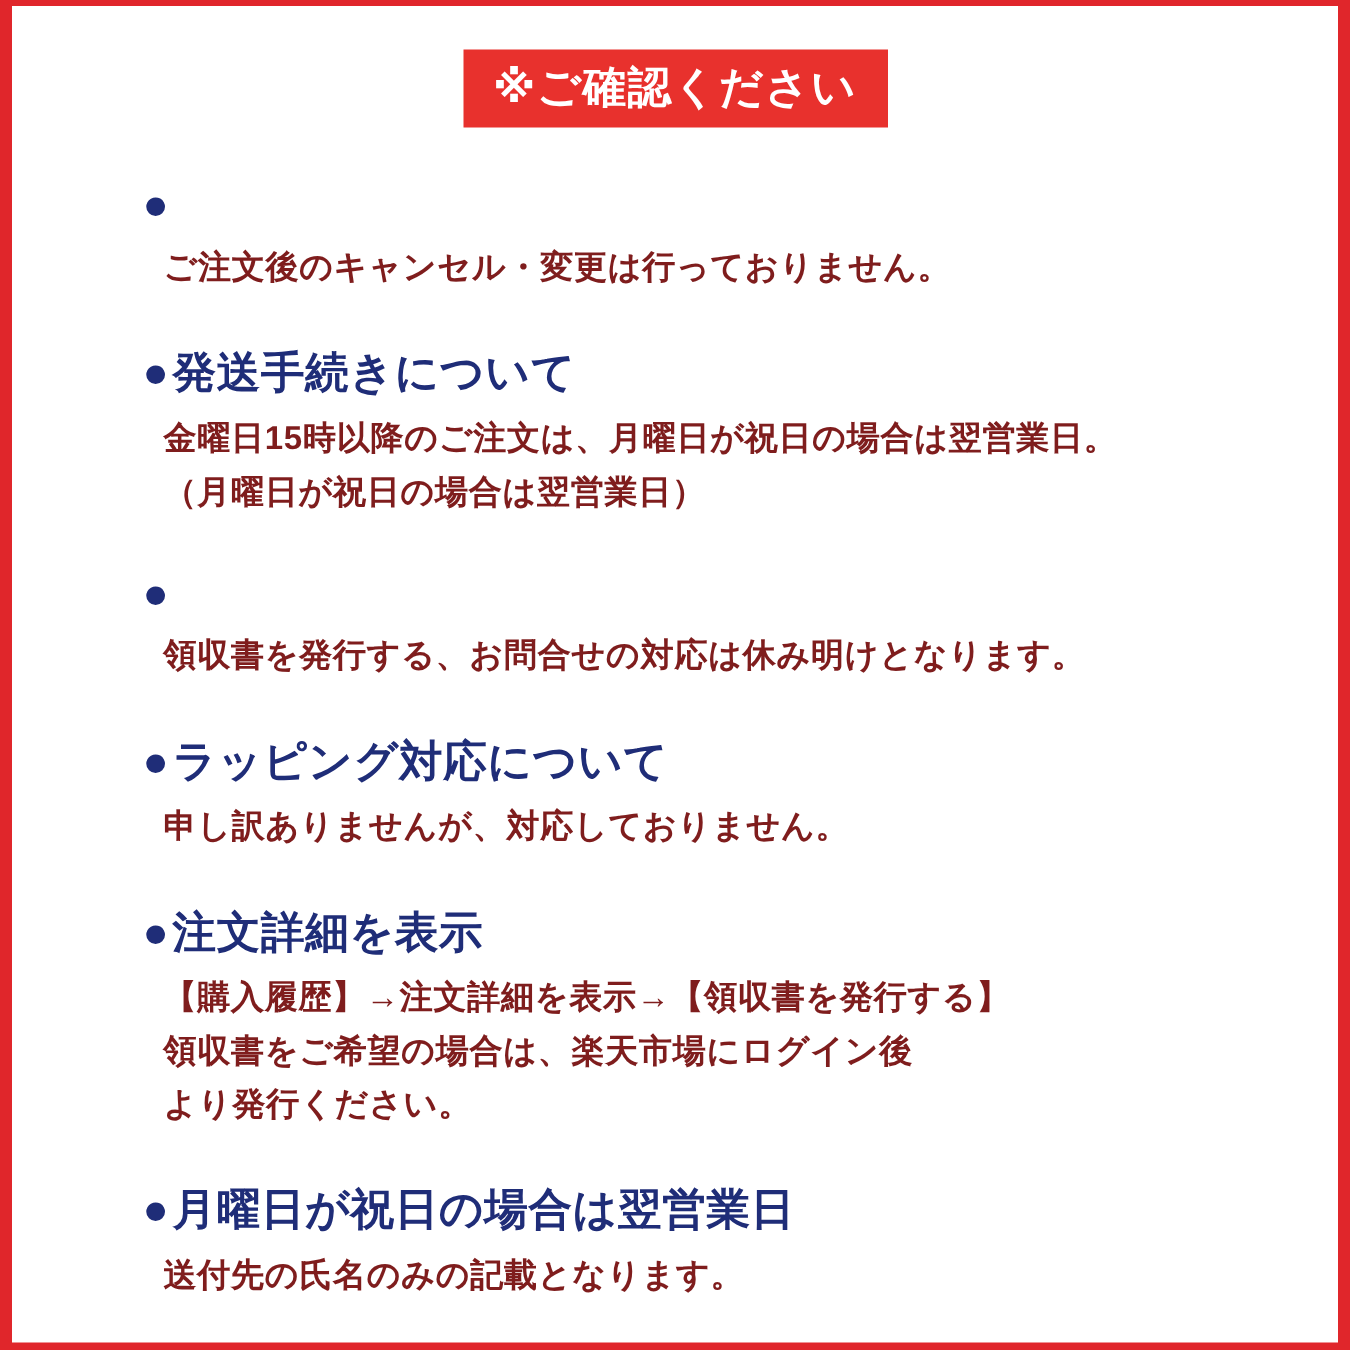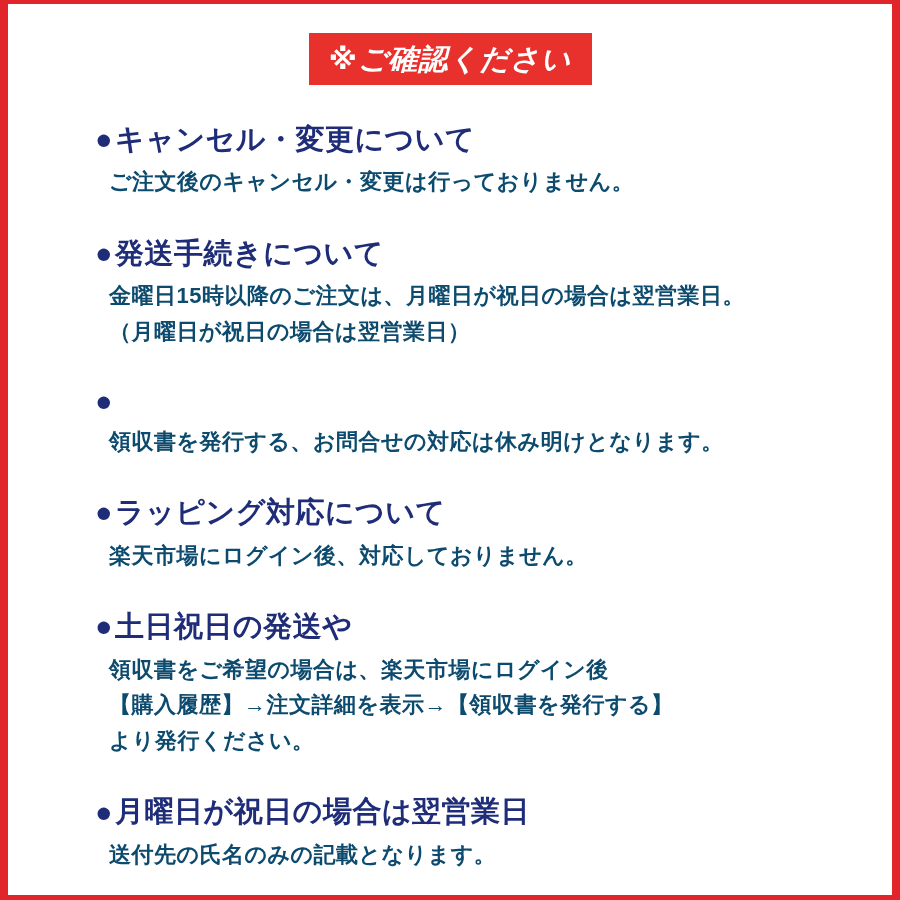--- a/index.html
+++ b/index.html
@@ -19,21 +19,20 @@
     overflow: hidden;
   }
   .banner {
     width: 283px;
     height: 52px;
     margin: 29px auto 38px auto;
     background: #e8312d;
     display: flex;
     align-items: center;
     justify-content: center;
-    font-style: italic;
   }
   .banner-text {
     color: #ffffff;
     font-size: 29px;
     font-weight: bold;
     letter-spacing: 1px;
     line-height: 1;
   }
   .content {
     padding-left: 87px;
@@ -53,42 +52,41 @@
     align-items: center;
   }
   .bullet {
     color: #1f2d78;
     font-size: 29px;
     margin-right: 2px;
     line-height: 1;
   }
   .body-line {
     margin: 0 0 0 14px;
-    color: #0c4a6e;
+    color: #7f1d1d;
     font-size: 22px;
     font-weight: 600;
     letter-spacing: 0.5px;
     line-height: 1.62;
   }
 </style>
 </head>
 <body>
 
 <div class="frame">
 
   <div class="banner">
     <span class="banner-text">※ご確認ください</span>
   </div>
 
   <div class="content">
 
     <section class="notice-section">
       <h2 class="heading">
         <span class="bullet">●</span>
-        <span>キャンセル・変更について</span>
       </h2>
       <p class="body-line">ご注文後のキャンセル・変更は行っておりません。</p>
     </section>
 
     <section class="notice-section">
       <h2 class="heading">
         <span class="bullet">●</span>
         <span>発送手続きについて</span>
       </h2>
       <p class="body-line">金曜日15時以降のご注文は、月曜日が祝日の場合は翌営業日。</p>
@@ -100,30 +98,30 @@
         <span class="bullet">●</span>
       </h2>
       <p class="body-line">領収書を発行する、お問合せの対応は休み明けとなります。</p>
     </section>
 
     <section class="notice-section">
       <h2 class="heading">
         <span class="bullet">●</span>
         <span>ラッピング対応について</span>
       </h2>
-      <p class="body-line">楽天市場にログイン後、対応しておりません。</p>
+      <p class="body-line">申し訳ありませんが、対応しておりません。</p>
     </section>
 
     <section class="notice-section">
       <h2 class="heading">
         <span class="bullet">●</span>
-        <span>土日祝日の発送や</span>
+        <span>注文詳細を表示</span>
       </h2>
+      <p class="body-line">【購入履歴】→注文詳細を表示→【領収書を発行する】</p>
       <p class="body-line">領収書をご希望の場合は、楽天市場にログイン後</p>
-      <p class="body-line">【購入履歴】→注文詳細を表示→【領収書を発行する】</p>
       <p class="body-line">より発行ください。</p>
     </section>
 
     <section class="notice-section">
       <h2 class="heading">
         <span class="bullet">●</span>
         <span>月曜日が祝日の場合は翌営業日</span>
       </h2>
       <p class="body-line">送付先の氏名のみの記載となります。</p>
     </section>

